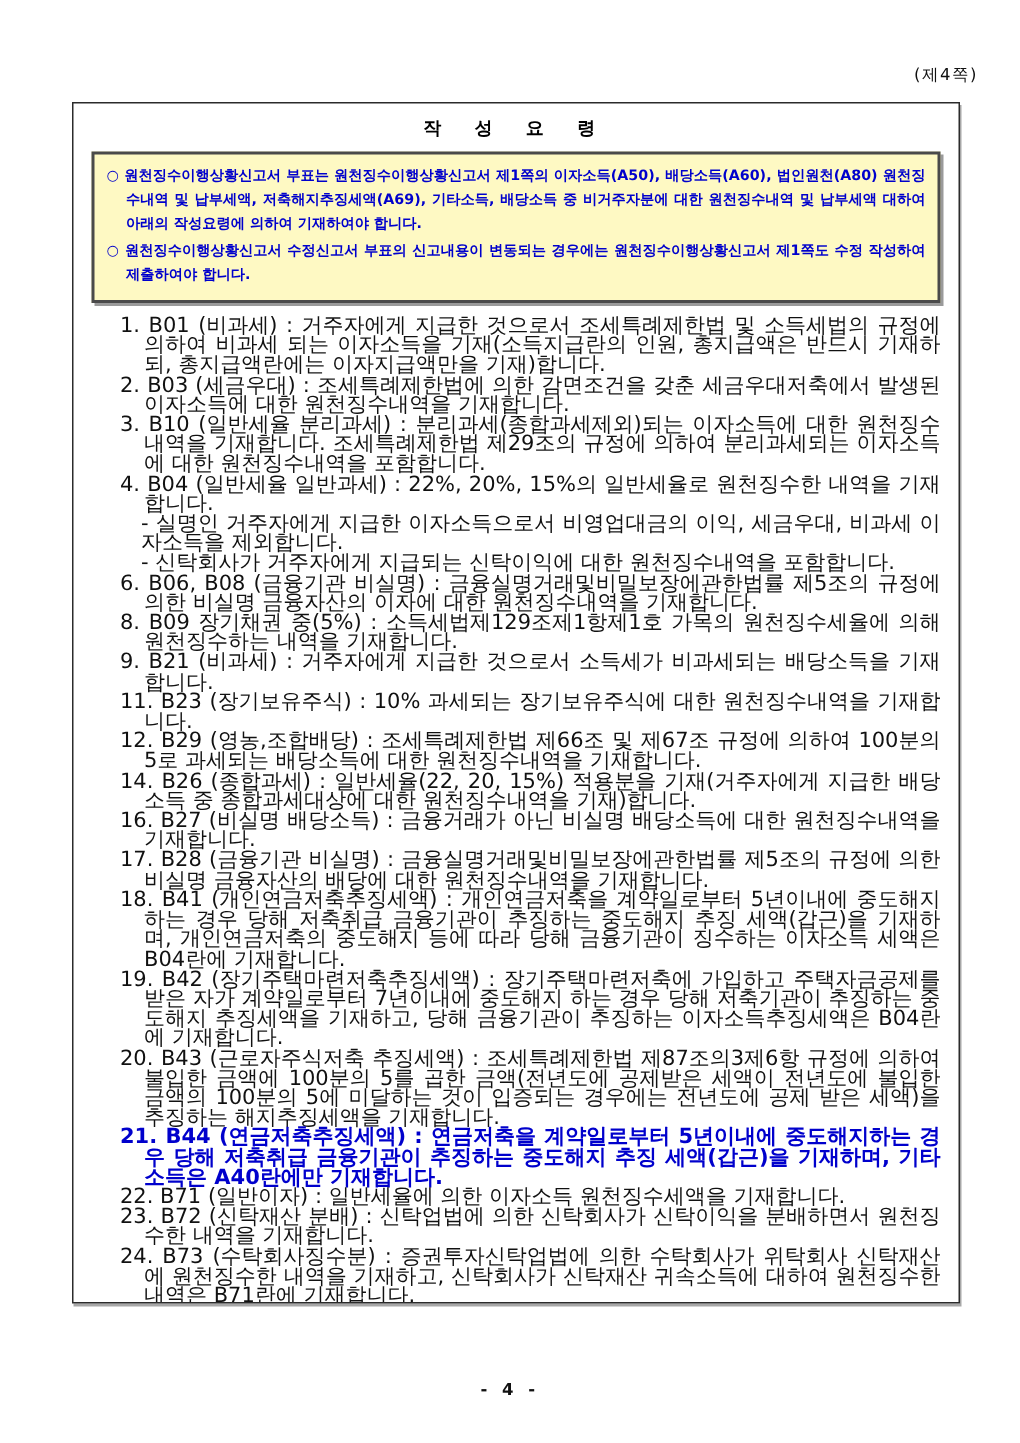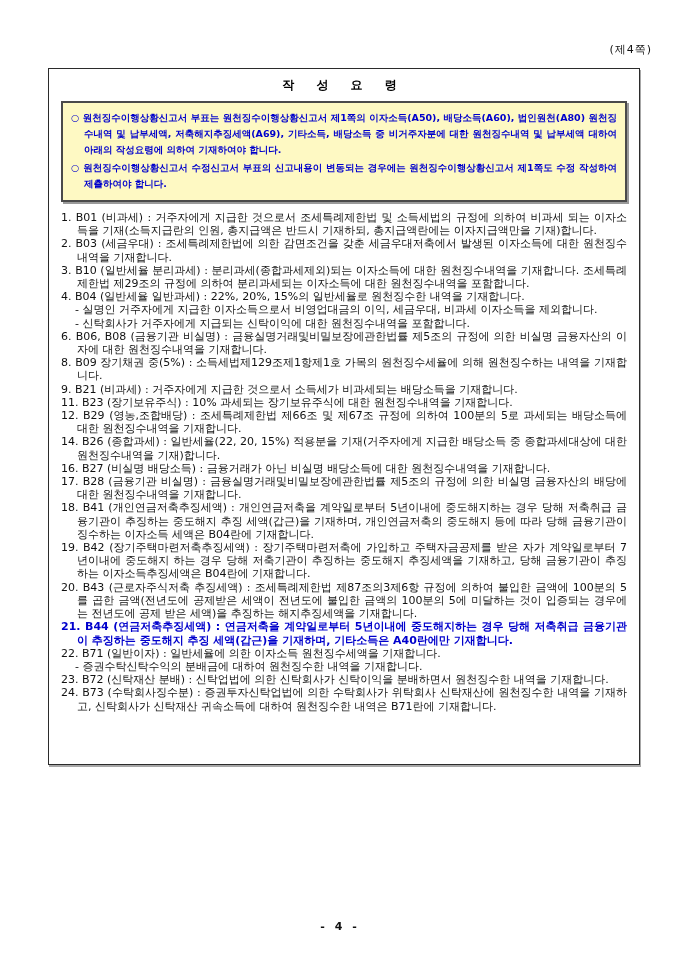--- a/index.html
+++ b/index.html
@@ -6,33 +6,33 @@
   body{
     width:680px;height:962px;background:#ffffff;position:relative;
     font-family:"DejaVu Sans","Liberation Sans",sans-serif;
     color:#111111;overflow:hidden;
   }
   .page-label{
     position:absolute;top:42px;right:28px;font-size:11px;color:#111;
     letter-spacing:1px;
   }
   .outer-box{
-    position:absolute;left:48px;top:68px;width:592px;height:697px;
+    position:absolute;left:48px;top:68px;width:592px;height:801px;
     border:1px solid #2b2b2b;box-shadow:1px 2px 0 rgba(60,60,60,.45);
     background:#ffffff;box-sizing:border-box;padding:5px 10px 0 10px;overflow:hidden;
   }
   .title{
     text-align:center;font-weight:bold;font-size:12px;letter-spacing:9px;
     color:#000;margin:3px 0 7px 0;
   }
   .notice-box{
     border:2px solid #4a4a4a;box-shadow:2px 2px 0 #9a9a9a;background:#fef9c3;
     margin:0 2px 9px 2px;padding:5px 8px 6px 8px;
   }
-  .line{font-size:11px;line-height:13.2px;text-align:justify;word-break:break-all;}
+  .line{font-size:14px;line-height:13.2px;text-align:justify;word-break:break-all;margin-left:19px;}
   .line.notice{
     color:#0000cc;font-weight:bold;font-size:9.5px;line-height:16px;
     padding-left:13px;text-indent:-13px;margin:2px 0;
   }
   .list{margin:0 2px;}
   .line.item{padding-left:16px;text-indent:-16px;}
   .line.sub{padding-left:14px;}
   .line.blue{color:#0000cc;font-weight:bold;}
   .footer{
     position:absolute;left:0;right:0;top:920px;text-align:center;
@@ -67,20 +67,19 @@
       <div class="line item">11. B23 (장기보유주식) : 10% 과세되는 장기보유주식에 대한 원천징수내역을 기재합니다.</div>
       <div class="line item">12. B29 (영농,조합배당) : 조세특례제한법 제66조 및 제67조 규정에 의하여 100분의 5로 과세되는 배당소득에 대한 원천징수내역을 기재합니다.</div>
       <div class="line item">14. B26 (종합과세) : 일반세율(22, 20, 15%) 적용분을 기재(거주자에게 지급한 배당소득 중 종합과세대상에 대한 원천징수내역을 기재)합니다.</div>
       <div class="line item">16. B27 (비실명 배당소득) : 금융거래가 아닌 비실명 배당소득에 대한 원천징수내역을 기재합니다.</div>
       <div class="line item">17. B28 (금융기관 비실명) : 금융실명거래및비밀보장에관한법률 제5조의 규정에 의한 비실명 금융자산의 배당에 대한 원천징수내역을 기재합니다.</div>
       <div class="line item">18. B41 (개인연금저축추징세액) : 개인연금저축을 계약일로부터 5년이내에 중도해지하는 경우 당해 저축취급 금융기관이 추징하는 중도해지 추징 세액(갑근)을 기재하며, 개인연금저축의 중도해지 등에 따라 당해 금융기관이 징수하는 이자소득 세액은 B04란에 기재합니다.</div>
       <div class="line item">19. B42 (장기주택마련저축추징세액) : 장기주택마련저축에 가입하고 주택자금공제를 받은 자가 계약일로부터 7년이내에 중도해지 하는 경우 당해 저축기관이 추징하는 중도해지 추징세액을 기재하고, 당해 금융기관이 추징하는 이자소득추징세액은 B04란에 기재합니다.</div>
       <div class="line item">20. B43 (근로자주식저축 추징세액) : 조세특례제한법 제87조의3제6항 규정에 의하여 불입한 금액에 100분의 5를 곱한 금액(전년도에 공제받은 세액이 전년도에 불입한 금액의 100분의 5에 미달하는 것이 입증되는 경우에는 전년도에 공제 받은 세액)을 추징하는 해지추징세액을 기재합니다.</div>
       <div class="line item blue">21. B44 (연금저축추징세액) : 연금저축을 계약일로부터 5년이내에 중도해지하는 경우 당해 저축취급 금융기관이 추징하는 중도해지 추징 세액(갑근)을 기재하며, 기타소득은 A40란에만 기재합니다.</div>
       <div class="line item">22. B71 (일반이자) : 일반세율에 의한 이자소득 원천징수세액을 기재합니다.</div>
-      <div class="line sub">- 증권수탁신탁수익의 분배금에 대하여 원천징수한 내역을 기재합니다.</div>
       <div class="line item">23. B72 (신탁재산 분배) : 신탁업법에 의한 신탁회사가 신탁이익을 분배하면서 원천징수한 내역을 기재합니다.</div>
       <div class="line item">24. B73 (수탁회사징수분) : 증권투자신탁업법에 의한 수탁회사가 위탁회사 신탁재산에 원천징수한 내역을 기재하고, 신탁회사가 신탁재산 귀속소득에 대하여 원천징수한 내역은 B71란에 기재합니다.</div>
     </div>
 
 </div>
 
 <div class="footer">- 4 -</div>
 
 </body></html>

